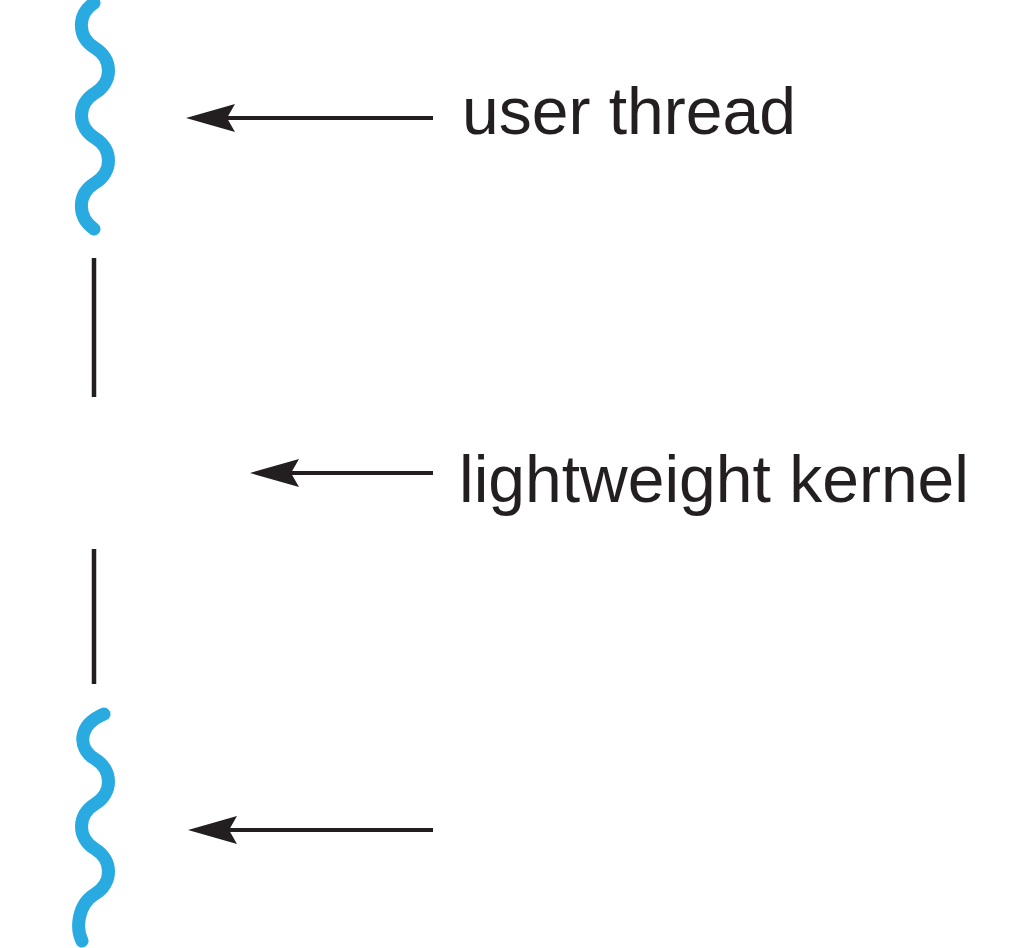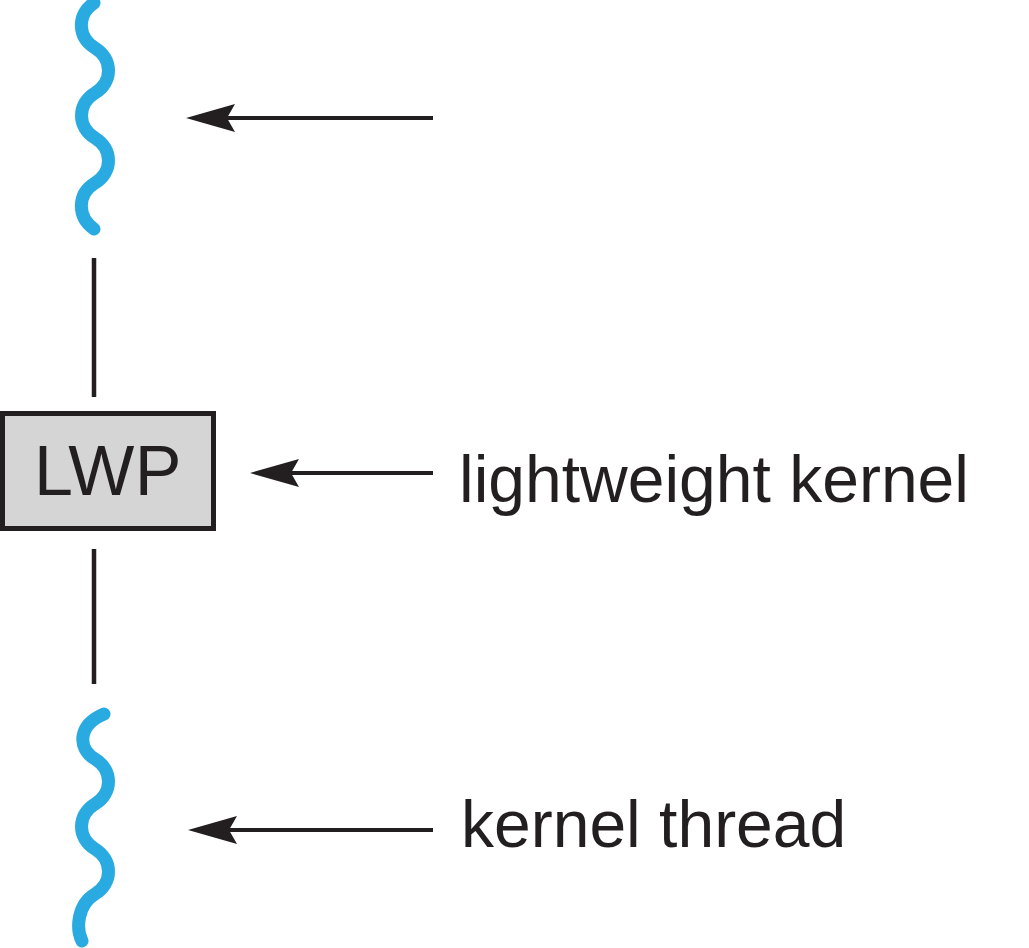--- a/index.html
+++ b/index.html
@@ -101,22 +101,19 @@
       <polygon points="250,473 299,459 291,473 299,487" fill="#231F20"></polygon>
     </g>
 
     <g>
       <line class="arrow-shaft" x1="226" y1="830" x2="433" y2="830" stroke="#231F20"></line>
       <polygon points="188,830 237,816 229,830 237,844" fill="#231F20"></polygon>
     </g>
 
   </svg>
 
-  <div class="lwp-box">
-    <span>LWP</span>
-  </div>
 
+  <div class="label" id="lbl-user">user thread</div>
 
   <div class="label" id="lbl-light">lightweight kernel</div>
 
-  <div class="label" id="lbl-kernel">kernel thread</div>
 
 </div>
 
 </body></html>

